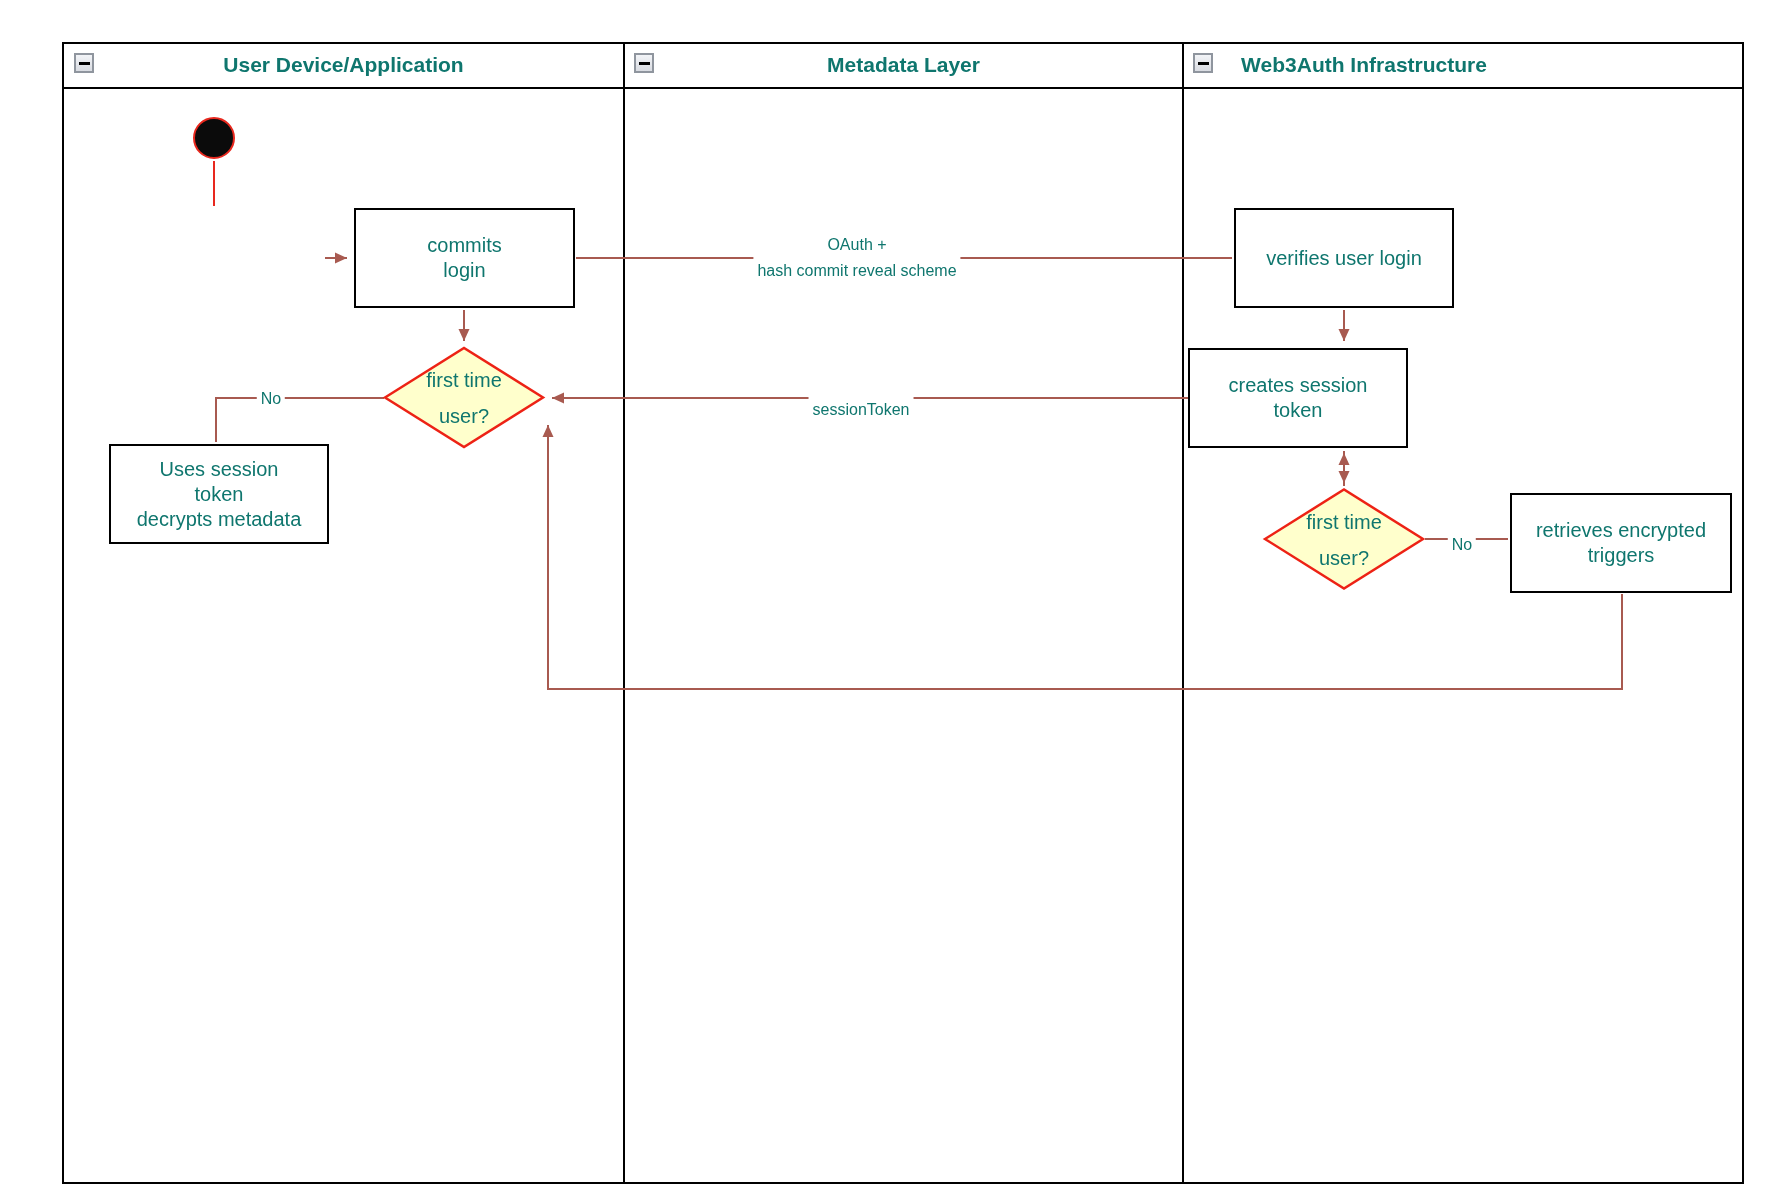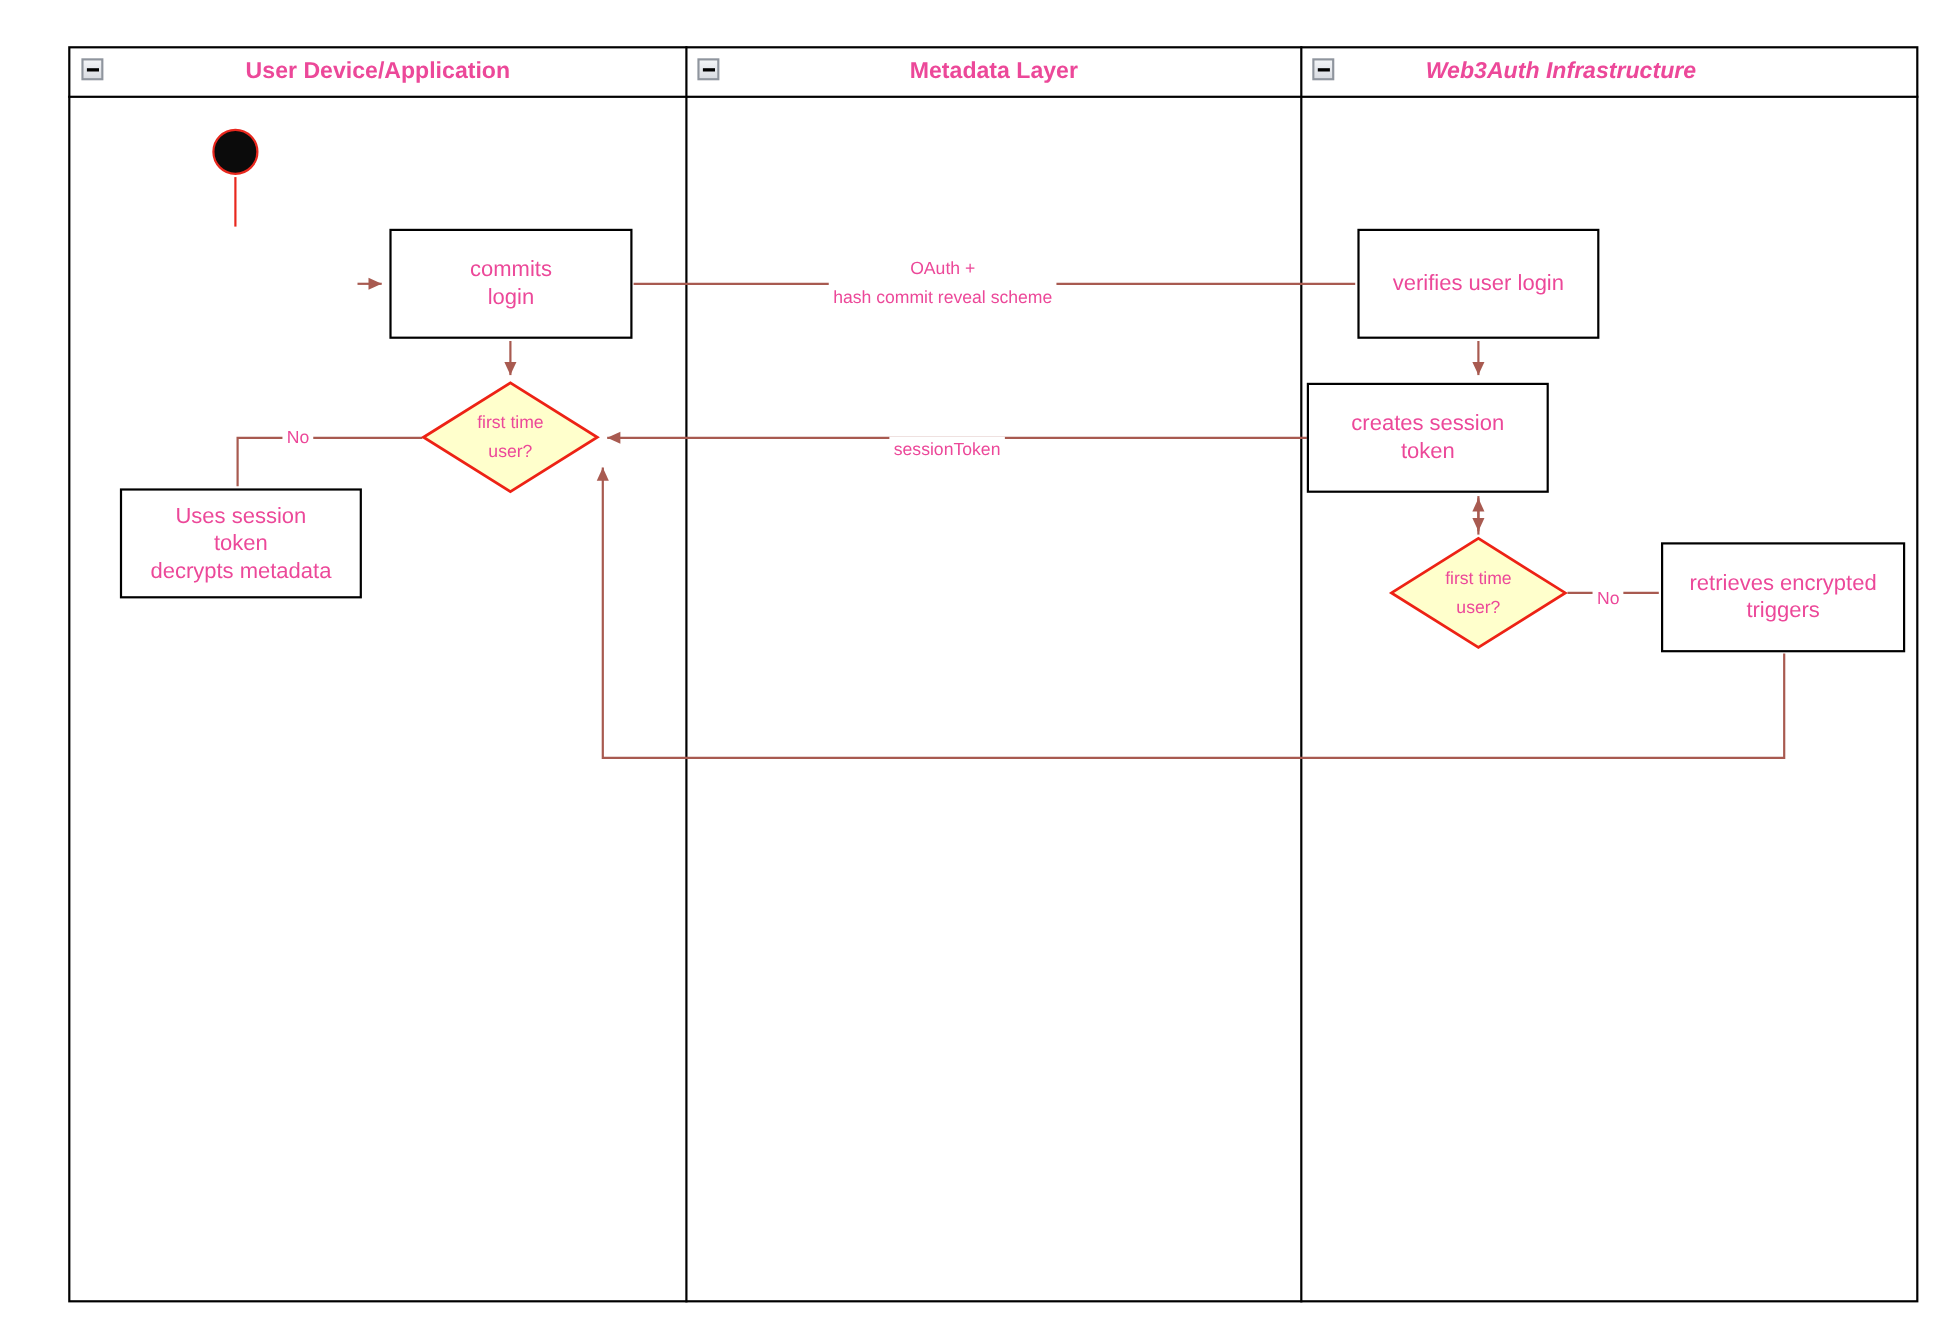--- a/index.html
+++ b/index.html
@@ -1,18 +1,18 @@
 <!DOCTYPE html>
 <html style="--arrow: #a85a50; --bright-red: #e8281e; --diamond-fill: #ffffcc; --diamond-stroke: #ed2215; --box-border: #000000; --lane-border: #000000;"><head>
 <meta charset="utf-8">
 <style>
   html,body { margin:0; padding:0; background:#ffffff; }
   #stage {
     position:relative; width:1780px; height:1202px; background:#ffffff;
-    font-family:"Liberation Sans", sans-serif; color:#ec4899; overflow:hidden;
+    font-family:"Liberation Sans", sans-serif; color:#0f766e; overflow:hidden;
   }
   .frame {
     position:absolute; left:62px; top:42px; width:1682px; height:1142px;
     border:2px solid var(--lane-border); box-sizing:border-box; z-index:1; background:#fff;
   }
   .vdivider { position:absolute; top:42px; width:2px; height:1142px; background:var(--lane-border); z-index:1; }
   .hheader  { position:absolute; left:62px; top:87px; width:1682px; height:2px; background:var(--lane-border); z-index:1; }
   .lane-title {
     position:absolute; top:43px; height:44px; display:flex; align-items:center; justify-content:center;
     font-weight:bold; font-size:21px; z-index:2;
@@ -28,21 +28,21 @@
   #ah path { fill:var(--arrow); }
   .start-edge { stroke:var(--bright-red); stroke-width:2; fill:none; }
   .diamond { fill:var(--diamond-fill); stroke:var(--diamond-stroke); stroke-width:2.5; }
   .node {
     position:absolute; background:#fff; border:2px solid var(--box-border); box-sizing:border-box;
     display:flex; align-items:center; justify-content:center; text-align:center;
     white-space:pre-line; font-size:20px; line-height:25px; z-index:4;
   }
   .diamond-label {
     position:absolute; display:flex; align-items:center; justify-content:center; text-align:center;
-    white-space:pre-line; font-size:16px; line-height:26px; z-index:4;
+    white-space:pre-line; font-size:20px; line-height:36px; z-index:4;
   }
   .edge-label {
     position:absolute; transform:translate(-50%,-50%); background:#fff; padding:0 4px;
     font-size:16px; line-height:26px; text-align:center; white-space:pre-line; z-index:3;
   }
   .start-circle {
     position:absolute; left:193px; top:117px; width:42px; height:42px; border-radius:50%;
     background:#0b0b0b; border:2px solid var(--bright-red); box-sizing:border-box; z-index:4;
   }
 </style>
@@ -51,21 +51,21 @@
 
 <div id="stage">
 
   <div class="frame"></div>
   <div class="vdivider" style="left:623px;"></div>
   <div class="vdivider" style="left:1182px;"></div>
   <div class="hheader"></div>
 
   <div class="lane-title" style="left:64px; width:559px;">User Device/Application</div>
   <div class="lane-title" style="left:625px; width:557px;">Metadata Layer</div>
-  <div class="lane-title" style="left:1184px; width:470px;font-style:italic;">Web3Auth Infrastructure</div>
+  <div class="lane-title" style="left:1129px; width:470px;">Web3Auth Infrastructure</div>
 
   <div class="collapse-btn" style="left:74px;">
       <div class="minus"></div>
     </div>
   <div class="collapse-btn" style="left:634px;">
       <div class="minus"></div>
     </div>
   <div class="collapse-btn" style="left:1193px;">
       <div class="minus"></div>
     </div>

